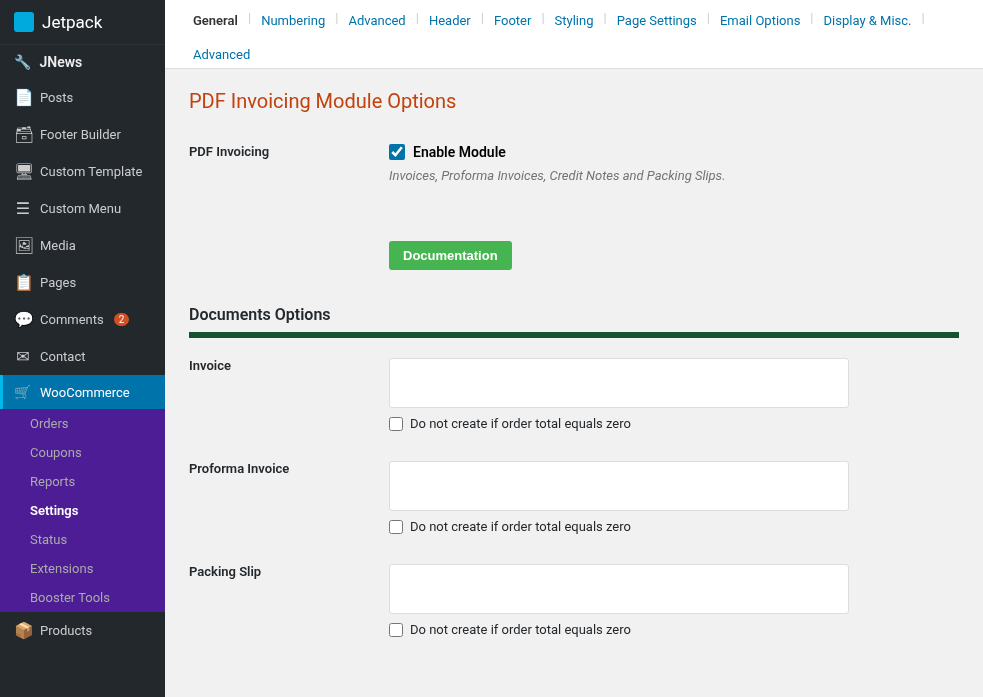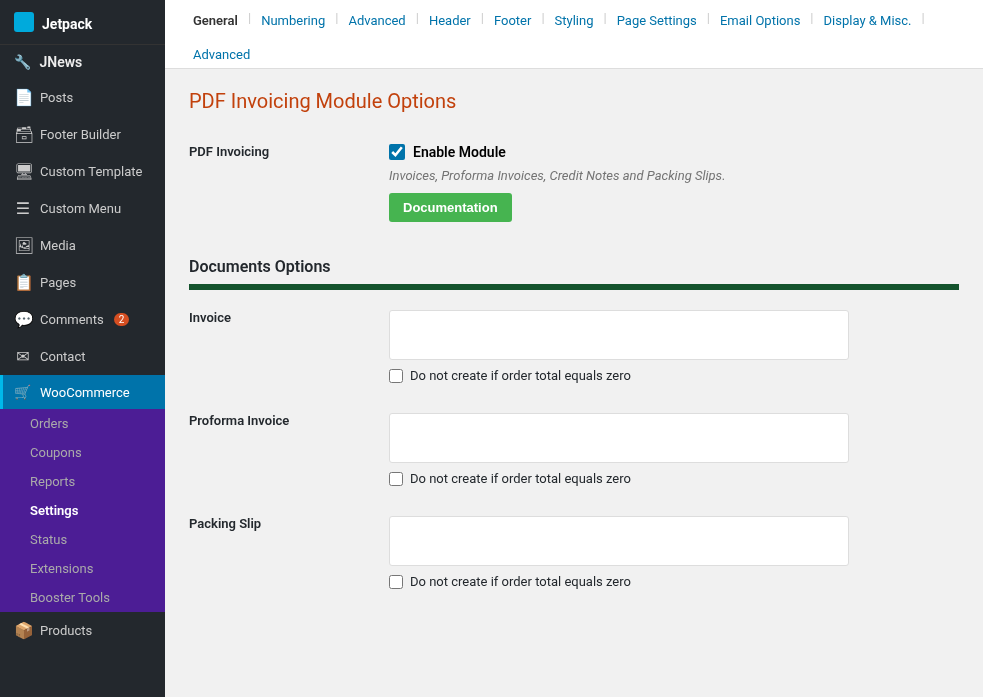--- a/index.html
+++ b/index.html
@@ -10,22 +10,22 @@
       width: 165px;
       background: #23282d;
       color: #ccc;
       flex-shrink: 0;
       overflow-y: auto;
       height: 100%;
     }
     .sidebar-logo {
       padding: 12px 14px;
       color: #fff;
-      font-size: 14px;
-      font-weight: bold;
+      font-size: 17px;
+      font-weight: normal;
       display: flex;
       align-items: flex-end;
       gap: 8px;
       border-bottom: 1px solid #333;
     }
     .sidebar-logo .logo-icon {
       width: 20px; height: 20px;
       background: #00aadc;
       border-radius: 3px;
       display: inline-block;
@@ -153,20 +153,21 @@
     }
     .btn-doc {
       background: #46b450;
       color: #fff;
       border: none;
       padding: 7px 14px;
       border-radius: 3px;
       font-size: 13px;
       cursor: pointer;
       font-weight: 600;
+      margin-top: 48px;
     }
 
     
     .text-input {
       width: 460px;
       height: 50px;
       border: 1px solid #ddd;
       border-radius: 3px;
       background: #fff;
       padding: 6px 10px;

